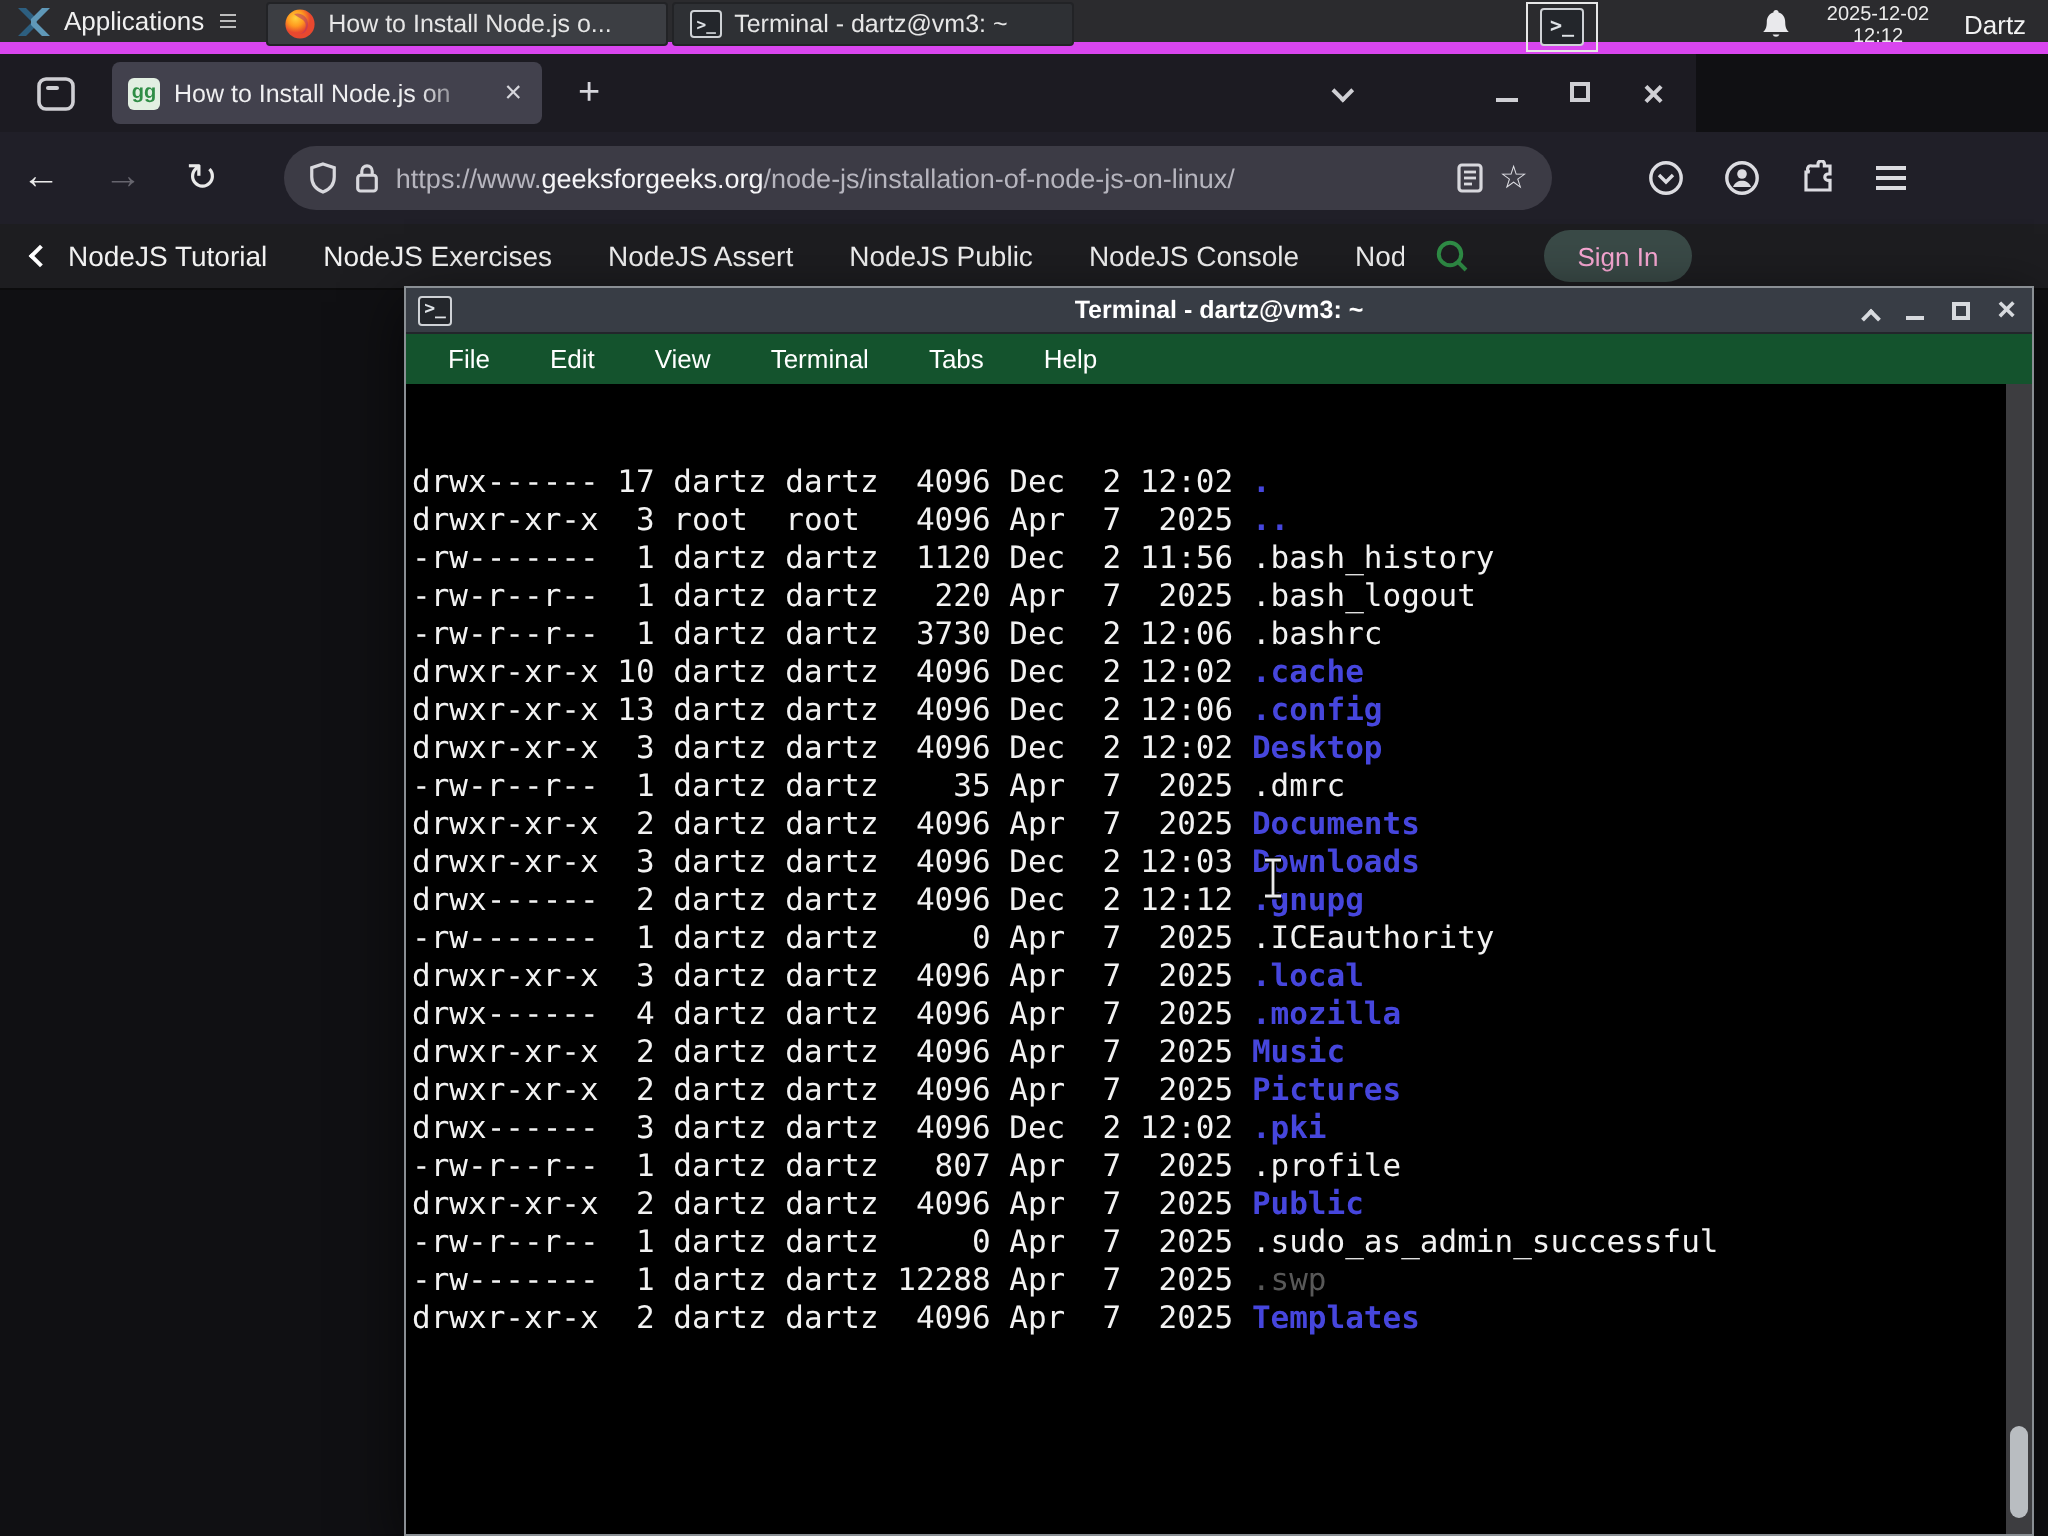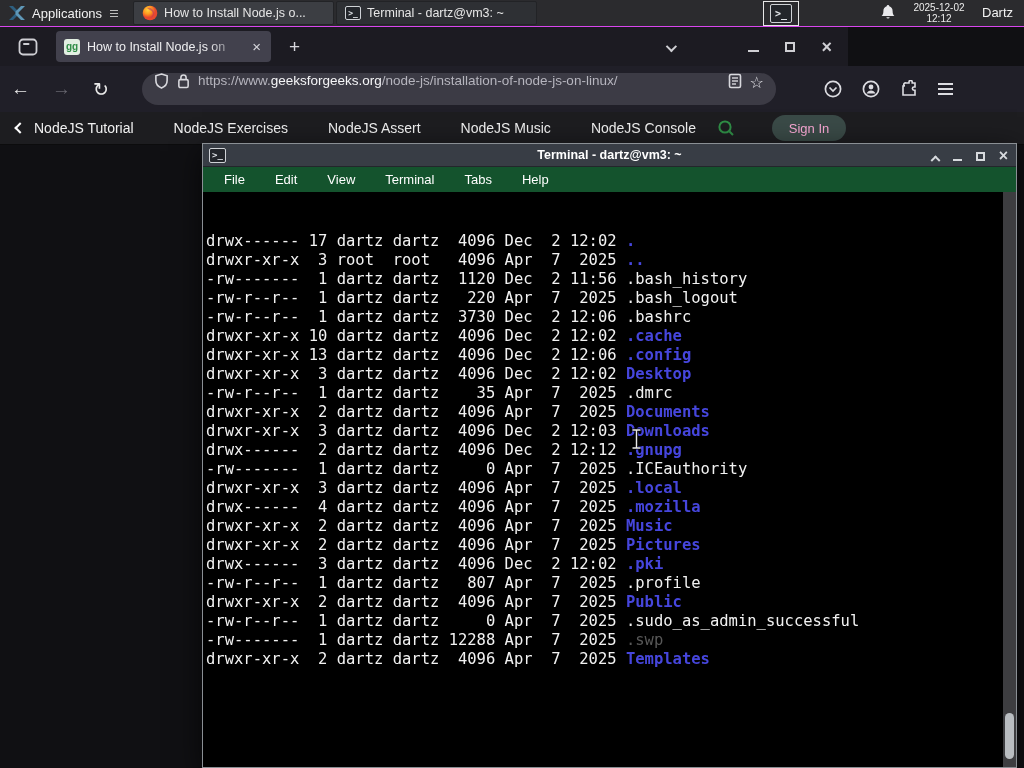--- a/index.html
+++ b/index.html
@@ -2,21 +2,21 @@
 <html style="--gfg-green: #2f8d46; --dir-blue: #4646dd; --prompt-green: #4ce24c; --dim-gray: #585858;"><head>
 <meta charset="utf-8">
 <style>
   * { margin:0; padding:0; box-sizing:border-box; }
   html,body { width:1024px; height:768px; overflow:hidden; background:#101013; }
   body { font-family:"Liberation Sans", sans-serif; }
   #screen { position:relative; width:1024px; height:768px; overflow:hidden; background:#101013; }
 
   
   #panel { position:absolute; left:0; top:0; width:1024px; height:27px;
-           background:#2b2b2e; border-bottom:1px solid #d946ef;
+           background:#2b2b2e; border-bottom:6px solid #d946ef;
            display:flex; align-items:center; color:#e8e8e8; font-size:13px; }
   .app-btn { display:flex; align-items:center; gap:6px; padding:0 8px; height:100%; }
   .app-btn .lbl { color:#f0f0f0; }
   .menu-lines { display:flex; flex-direction:column; gap:2px; margin-left:2px; }
   .menu-lines i { display:block; width:8px; height:1px; background:#bdbdbd; }
   #taskbar { display:flex; align-items:stretch; height:100%; margin-left:6px; }
   .task-btn { display:flex; align-items:center; gap:6px; width:201px; padding:10px 8px;
               margin:1px 1px; background:#3c3e43; border:1px solid #222326; border-radius:2px;
               color:#e6e6e6; font-size:12.5px; white-space:nowrap; overflow:hidden; }
   .task-btn.pressed { background:#2e3034; }
@@ -51,35 +51,35 @@
   .chev-down { display:inline-block; width:8px; height:8px; border-right:2px solid #cfcfd4;
                border-bottom:2px solid #cfcfd4; transform:rotate(45deg) translateY(-2px); }
   .win-min { display:inline-block; width:11px; height:2px; background:#cfcfd4; }
   .win-max { display:inline-block; width:10px; height:10px; border:2px solid #cfcfd4; }
   .win-close { color:#cfcfd4; font-size:18px; font-weight:bold; line-height:14px; }
 
   #toolbar { position:absolute; left:0; top:66px; width:1024px; height:46px; background:#201f28;
              display:flex; align-items:center; }
   .nav-ico { color:#eaeaea; font-size:19px; padding:0 11px; }
   .nav-ico.dis { color:#66656e; }
-  #urlbar { position:relative; display:flex; gap:8px; margin-left:22px;
+  #urlbar { position:relative; display:flex; align-items:center; gap:8px; margin-left:22px;
             width:634px; height:32px; background:#3c3b45; border-radius:16px; padding:0 12px;
             color:#b6b5be; font-size:13.5px; }
   #urlbar .url { white-space:nowrap; overflow:hidden; flex:1; }
   #urlbar .domain { color:#f5f5f7; }
   #toolbar-right { display:flex; align-items:center; gap:20px; margin-left:48px; }
   .hamburger { display:flex; flex-direction:column; gap:3px; }
   .hamburger i { display:block; width:15px; height:2px; background:#dcdce1; }
 
   
   #gfgnav { position:absolute; left:0; top:112px; width:1024px; height:33px; background:#1d1d20;
             border-bottom:1px solid #0c0c0d; display:flex; align-items:center; color:#f1f1f1; font-size:14px; }
   .chev-left { display:inline-block; width:8px; height:8px; border-left:2.5px solid #fff;
                border-bottom:2.5px solid #fff; transform:rotate(45deg); margin:0 10px 0 16px; }
-  #nav-items { display:flex; align-items:center; gap:40px; white-space:nowrap; overflow:hidden; width:668px; }
+  #nav-items { display:flex; align-items:center; gap:28px; white-space:nowrap; overflow:hidden; width:668px; }
   .nav-item { cursor:default; }
   #gfg-search { margin-left:14px; }
   #signin { margin-left:36px; width:74px; height:26px; border-radius:14px; background:#3a4a47;
             color:#f9a8d4; font-size:13px; display:flex; align-items:center; justify-content:center; }
 
   
   #page { position:absolute; left:0; top:145px; width:1024px; height:623px; background:#101013; }
 
   
   #termwin { position:absolute; left:202px; top:143px; width:815px; height:625px;
@@ -255,21 +255,21 @@
         </span>
     </div>
   </div>
 
   <div id="gfgnav">
     <i class="chev-left"></i>
     <div id="nav-items">
         <span class="nav-item">NodeJS Tutorial</span>
         <span class="nav-item">NodeJS Exercises</span>
         <span class="nav-item">NodeJS Assert</span>
-        <span class="nav-item">NodeJS Music</span>
+        <span class="nav-item">NodeJS Public</span>
         <span class="nav-item">NodeJS Console</span>
         <span class="nav-item">NodeJS Crypto</span>
       </div>
     <span id="gfg-search">
       <svg width="20" height="20" viewBox="0 0 20 20">
         <circle cx="9" cy="9" r="5.6" fill="none" stroke="#2f8d46" stroke-width="2"></circle>
         <line x1="13.2" y1="13.2" x2="17" y2="17" stroke="#2f8d46" stroke-width="2"></line>
       </svg>
     </span>
     <div id="signin">Sign In</div>

